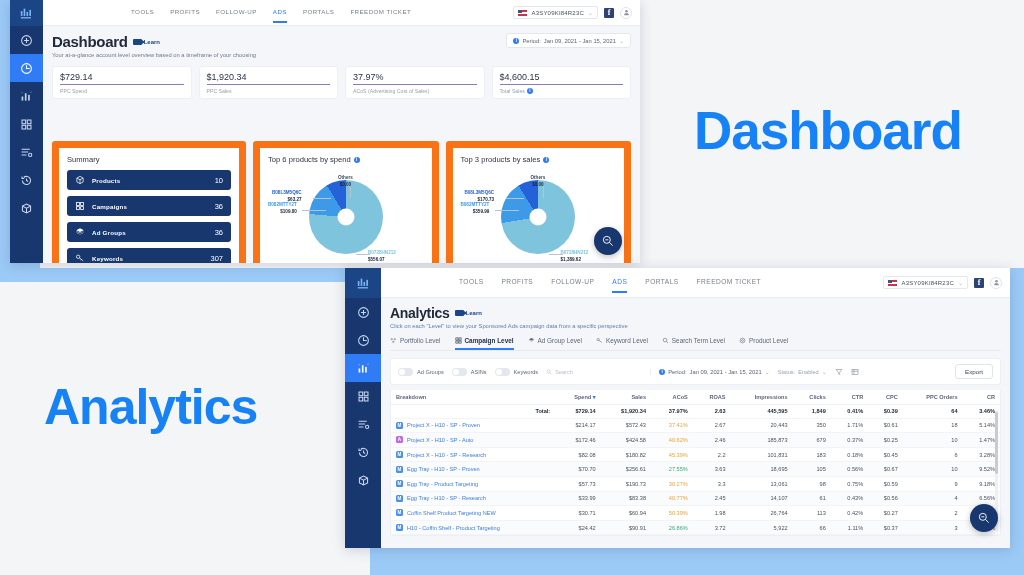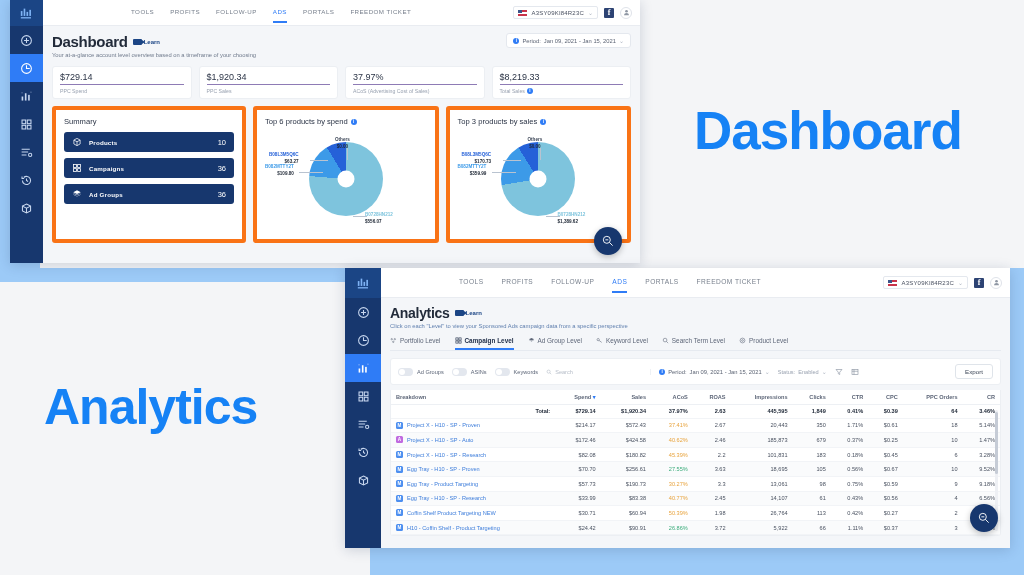--- a/index.html
+++ b/index.html
@@ -134,21 +134,21 @@
   .kpi-row { display: flex; gap: 7px; margin-top: 8px; }
   .kpi {
     flex: 1; background: #fff; border: 1px solid #eceff3; border-radius: 3px;
     padding: 5px 7px 4px;
   }
   .kpi-val { font-size: 9px; color: #2b3446; font-weight: 500; padding-bottom: 2px; border-bottom: 1px solid #8e7bb5; }
   .kpi-lbl { font-size: 5.2px; color: #98a1b0; margin-top: 3px; display:flex; align-items:center; gap:2px;}
 
   
   .panel-row { display: flex; gap: 7px; margin-top: 7px; }
-  .panel { background: #fff; border: 4px solid #f97316; border-radius: 3px; padding: 7px 8px; }
+  .panel { background: #fff; border: 7px solid #f97316; border-radius: 3px; padding: 7px 8px; margin-top: 35px; }
   .panel-title { font-size: 7.6px; color: #2b3446; display: flex; align-items: center; gap: 3px; }
   #p-summary { width: 194px; }
   #p-spend, #p-sales { flex: 1; position: relative; }
 
   .sum-item {
     display: flex; align-items: center; background: #17376e; color: #fff;
     border-radius: 3px; padding: 5px 8px; margin-top: 6px;
   }
   .sum-item svg { width: 10px; height: 10px; margin-right: 7px; }
   .sum-name { font-size: 6.2px; font-weight: bold; letter-spacing: .2px; }
@@ -371,21 +371,21 @@
                 <span>PPC Sales</span>
               </div>
           </div>
           <div class="kpi">
             <div class="kpi-val">37.97%</div>
             <div class="kpi-lbl">
                 <span>ACoS (Advertising Cost of Sales)</span>
               </div>
           </div>
           <div class="kpi">
-            <div class="kpi-val">$8,219.33</div>
+            <div class="kpi-val">$4,600.15</div>
             <div class="kpi-lbl">
                 <span>Total Sales</span>
                 <span class="info-dot">i</span>
               </div>
           </div>
         </div>
 
         <div class="panel-row">
           <div class="panel" id="p-summary">
             <div class="panel-title">Summary</div>
@@ -408,20 +408,28 @@
               <span class="sum-count">36</span>
             </div>
             <div class="sum-item">
               <svg viewBox="0 0 16 16" fill="#fff">
                   <path d="M8 2L14 5 8 8 2 5z"></path>
                   <path d="M8 9.2L13.4 6.6l.6.3L8 9.9 2 7l.6-.3z"></path>
                   <path d="M8 11.4l5.4-2.6.6.3L8 12.1 2 9.1l.6-.3z"></path>
                 </svg>
               <span class="sum-name">Ad Groups</span>
               <span class="sum-count">36</span>
+            </div>
+            <div class="sum-item">
+              <svg viewBox="0 0 16 16" fill="none" stroke="#fff" stroke-width="1.2">
+                  <circle cx="5" cy="6" r="2.7"></circle>
+                  <path d="M7 7.8l6 4.6M10 10.2l-1 1.4"></path>
+                </svg>
+              <span class="sum-name">Keywords</span>
+              <span class="sum-count">307</span>
             </div>
           </div>
 
           <div class="panel" id="p-spend">
             <div class="panel-title">
               <span>Top 6 products by spend</span>
               <span class="info-dot">i</span>
             </div>
             <div class="donut-wrap">
               <div class="donut" id="donut-spend" style="background: conic-gradient(rgb(126, 196, 221) 0deg, rgb(126, 196, 221) 274.55deg, rgb(60, 154, 232) 274.55deg, rgb(60, 154, 232) 328.76deg, rgb(37, 97, 216) 328.76deg, rgb(37, 97, 216) 360deg, rgb(223, 230, 238) 360deg, rgb(223, 230, 238) 360deg);"></div>

